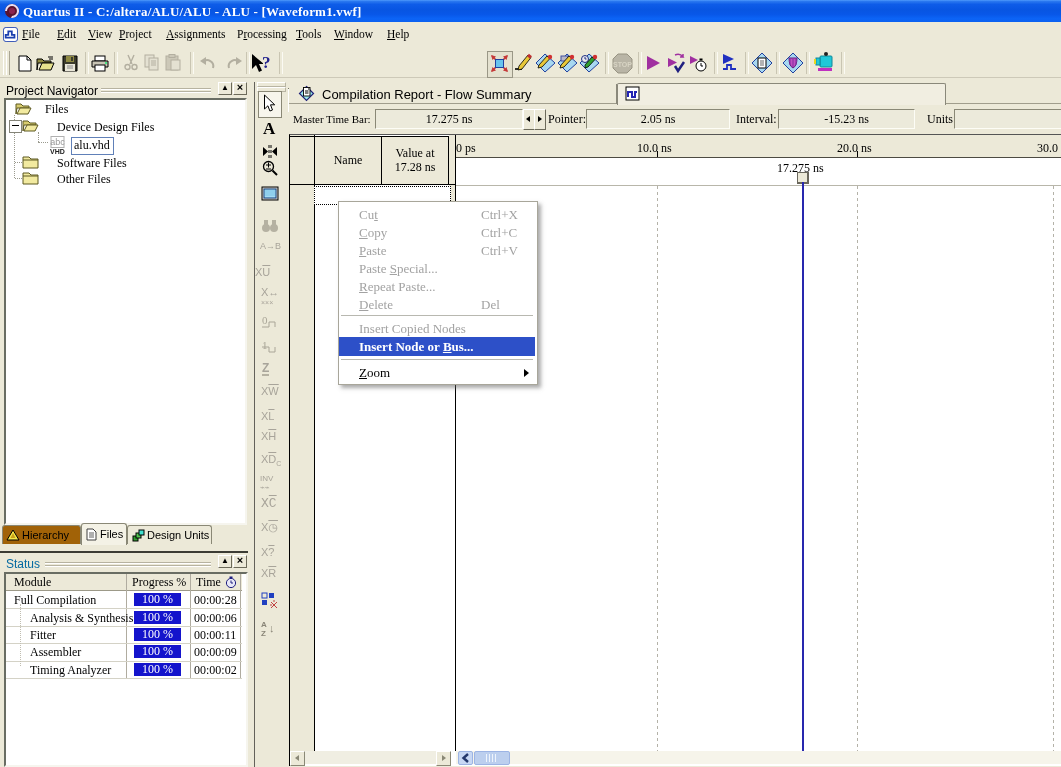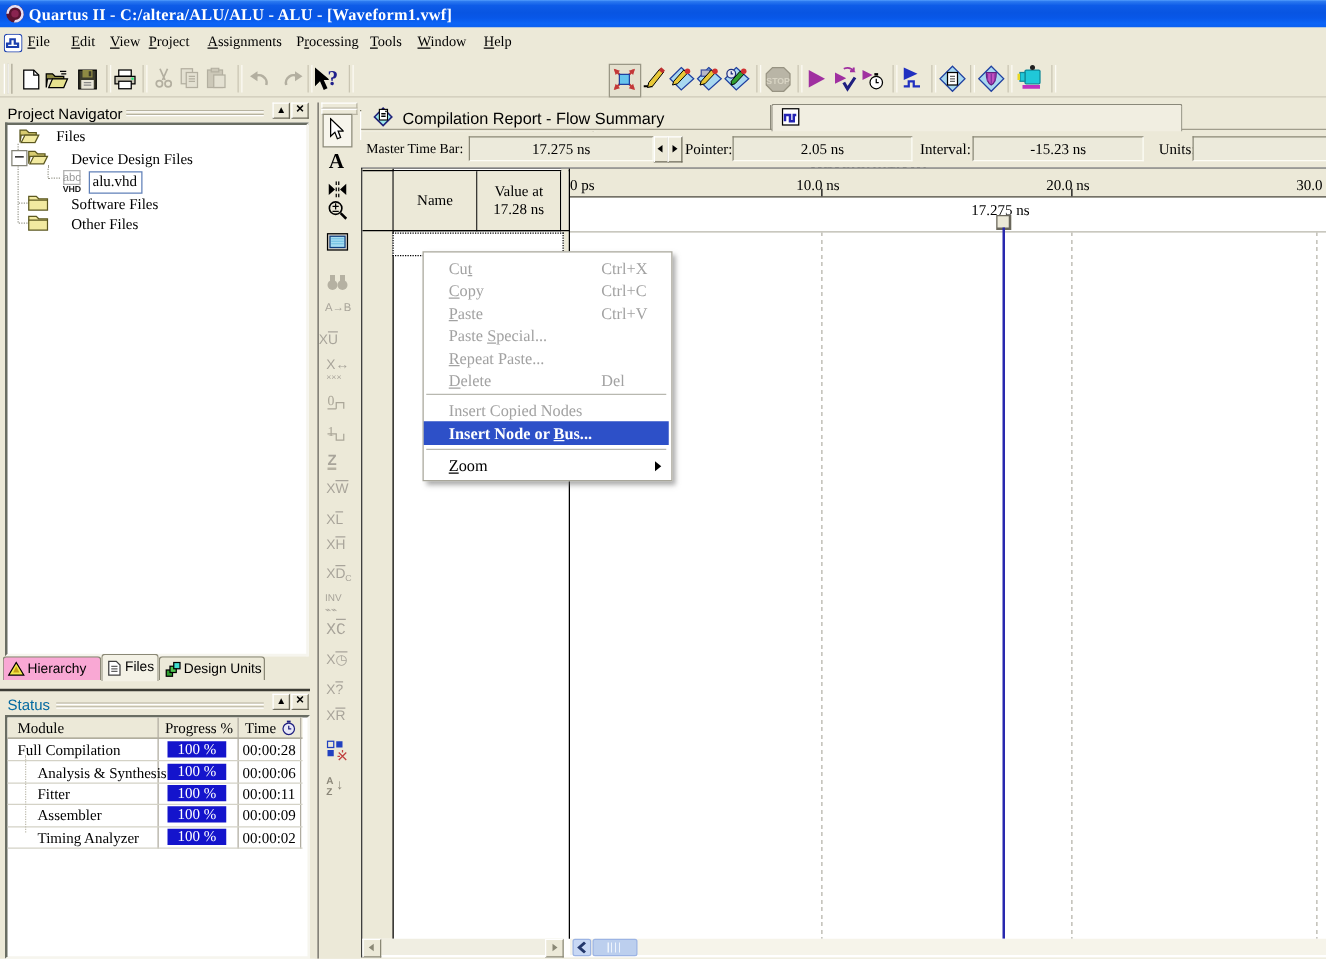--- a/index.html
+++ b/index.html
@@ -233,21 +233,21 @@
      <div class="ab" style="left:9px;top:78px;width:7px;height:1px;border-top:1px dotted #9a9a8e;"></div>
      <svg class="ab" style="left:16px;top:72px" width="17" height="13" viewBox="0 0 17 13">
           <path d="M1 1 h6 l2 2 h7 v9 h-15 z" fill="#f2eaa0" stroke="#5c5820"></path>
           <path d="M1 4 h15" stroke="#5c5820" fill="none"></path>
         </svg>
      <span class="ab" style="left:51px;top:72px;">Other Files</span>
    </div>
  </div>
 
  <div id="ptabs" style="position:absolute;left:0;top:441px;width:246px;height:22px;font-size:11px;">
-   <div class="ab" style="left:1px;top:2px;width:77px;height:18px;background:#f9a8d4;border:1px solid #8a8876;border-bottom:none;border-radius:3px 3px 0 0;">
+   <div class="ab" style="left:1px;top:2px;width:77px;height:18px;background:#a16207;border:1px solid #8a8876;border-bottom:none;border-radius:3px 3px 0 0;">
      <svg class="ab" style="left:3px;top:3px" width="14" height="12" viewBox="0 0 14 12">
           <path d="M7 1 L13 11 H1z" fill="#f4e84a" stroke="#000"></path>
           <path d="M7 4 l2.5 5 h-5z" fill="#c8a018"></path>
         </svg>
      <span class="ab" style="left:19px;top:3px;">Hierarchy</span>
    </div>
    <div class="ab" style="left:80px;top:0px;width:44px;height:21px;background:#f4f2e6;border:1px solid #8a8876;border-bottom:none;border-radius:3px 3px 0 0;">
      <svg class="ab" style="left:4px;top:4px" width="11" height="13" viewBox="0 0 11 13">
           <path d="M1 1 h6 l3 3 v8 h-9z" fill="#fff" stroke="#404040"></path>
           <path d="M3 5 h5 M3 7 h5 M3 9 h5" stroke="#606060"></path>

